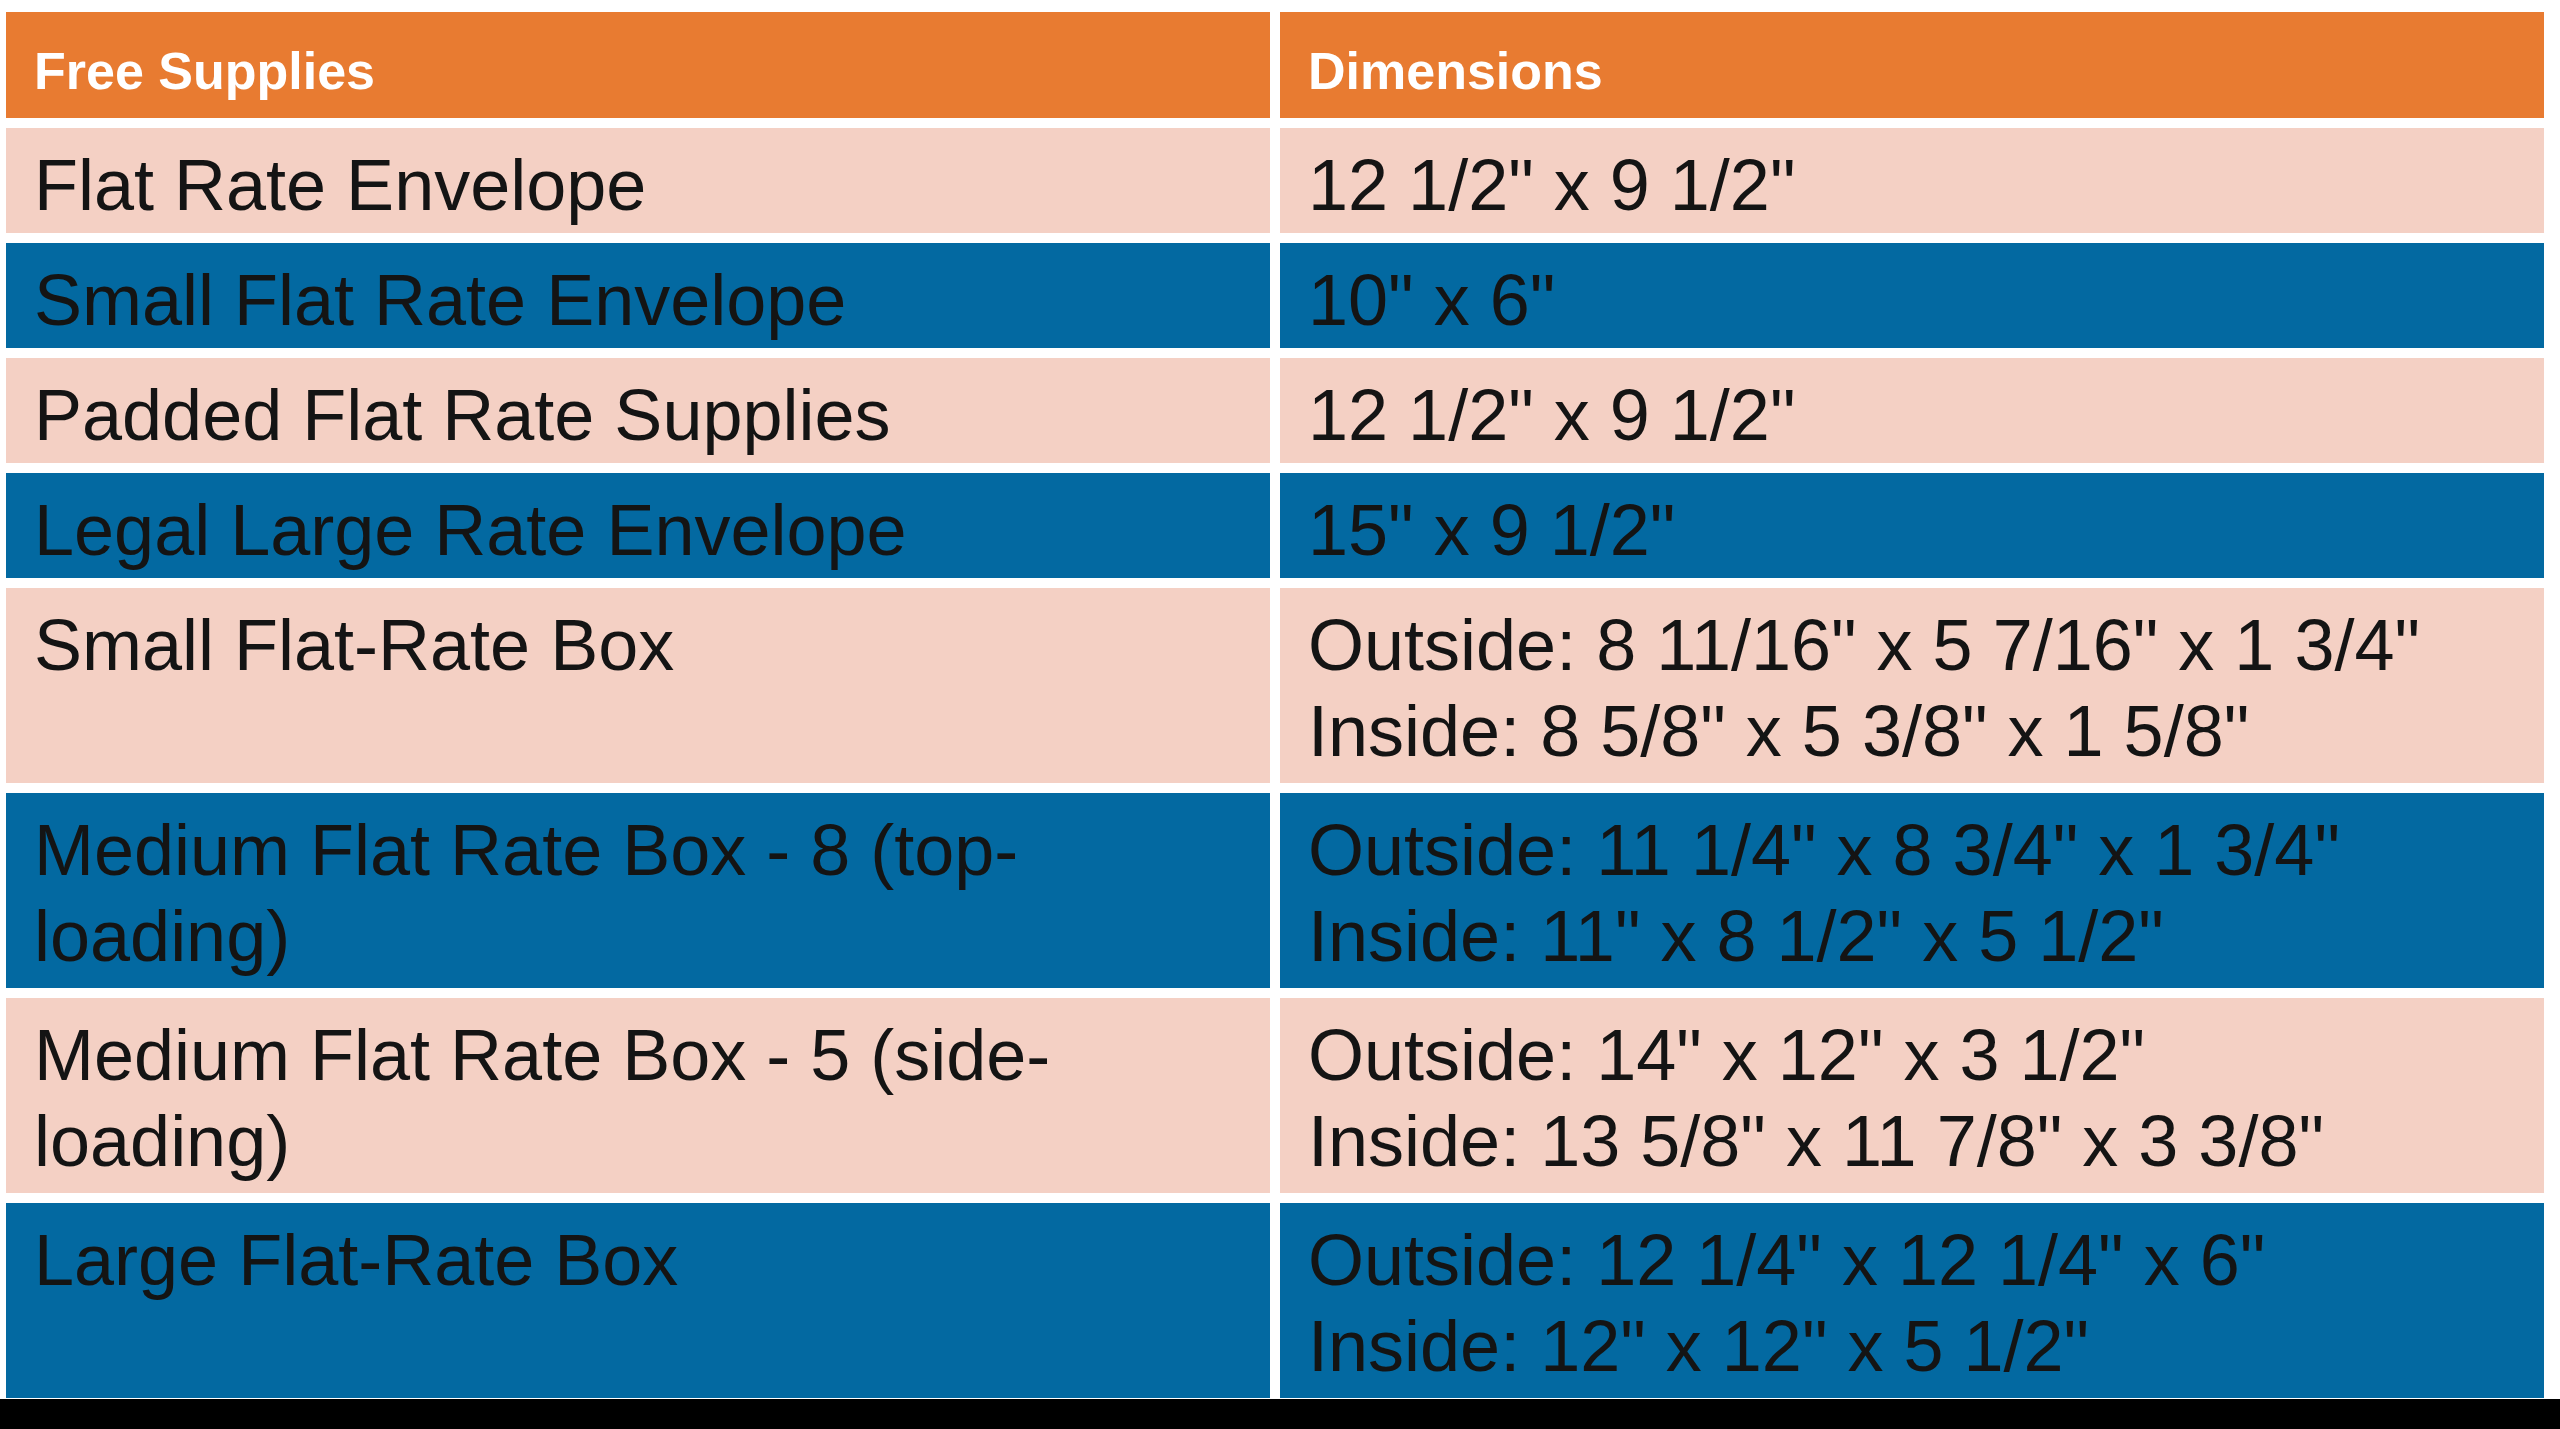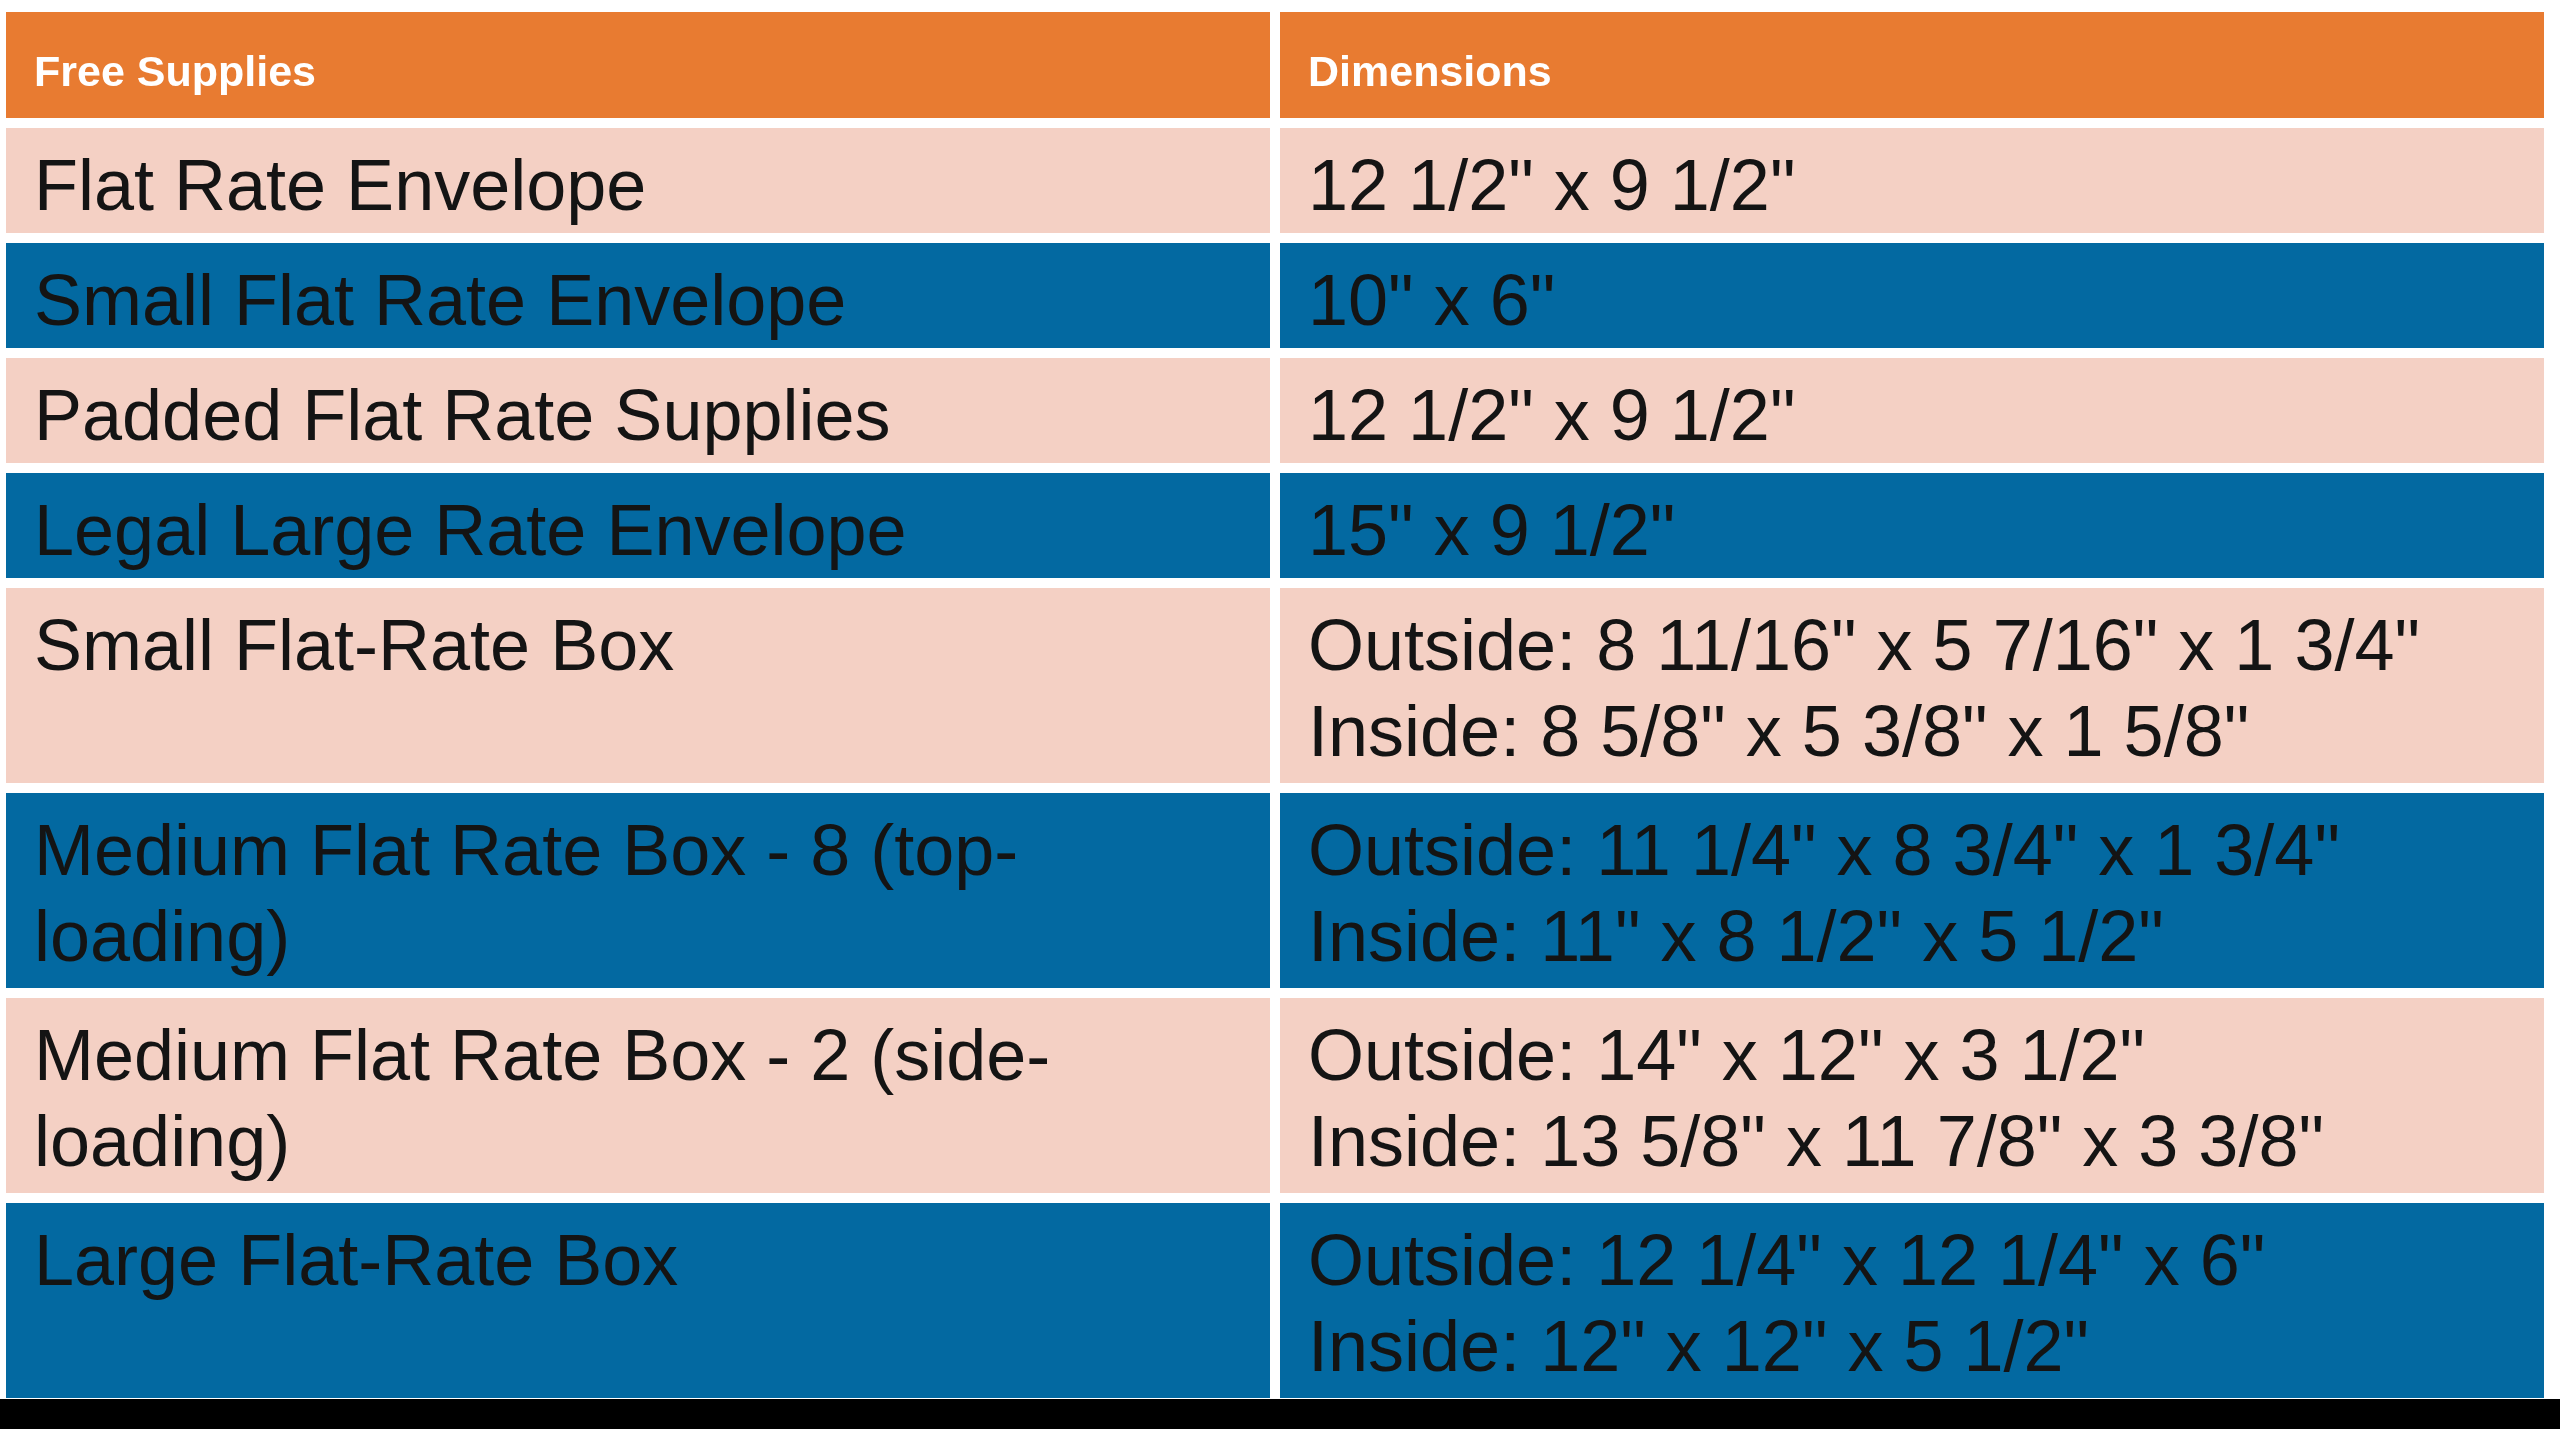--- a/index.html
+++ b/index.html
@@ -27,21 +27,21 @@
     padding: 14px 28px 0 28px;
     font-size: 72px;
     line-height: 86px;
     color: #141414;
     overflow: hidden;
   }
   .cell.header {
     background: #e87b31;
     color: #ffffff;
     font-weight: bold;
-    font-size: 43px;
+    font-size: 52px;
     padding-top: 16px;
   }
   .cell.dark  { background: #f4d0c4; }
   .cell.light { background: #0369a1; }
   .dim-line { white-space: nowrap; }
   .bottom-bar {
     position: absolute;
     left: 0; right: 0; bottom: 0;
     height: 30px;
     background: #000000;
@@ -97,21 +97,21 @@
 
     <div class="trow">
       <div class="cell light">Medium Flat Rate Box - 8 (top-loading)</div>
       <div class="cell light">
         <div class="dim-line">Outside: 11 1/4" x 8 3/4" x 1 3/4"</div>
         <div class="dim-line">Inside: 11" x 8 1/2" x 5 1/2"</div>
       </div>
     </div>
 
     <div class="trow">
-      <div class="cell dark">Medium Flat Rate Box - 2 (side-loading)</div>
+      <div class="cell dark">Medium Flat Rate Box - 5 (side-loading)</div>
       <div class="cell dark">
         <div class="dim-line">Outside: 14" x 12" x 3 1/2"</div>
         <div class="dim-line">Inside: 13 5/8" x 11 7/8" x 3 3/8"</div>
       </div>
     </div>
 
     <div class="trow">
       <div class="cell light">Large Flat-Rate Box</div>
       <div class="cell light">
         <div class="dim-line">Outside: 12 1/4" x 12 1/4" x 6"</div>

